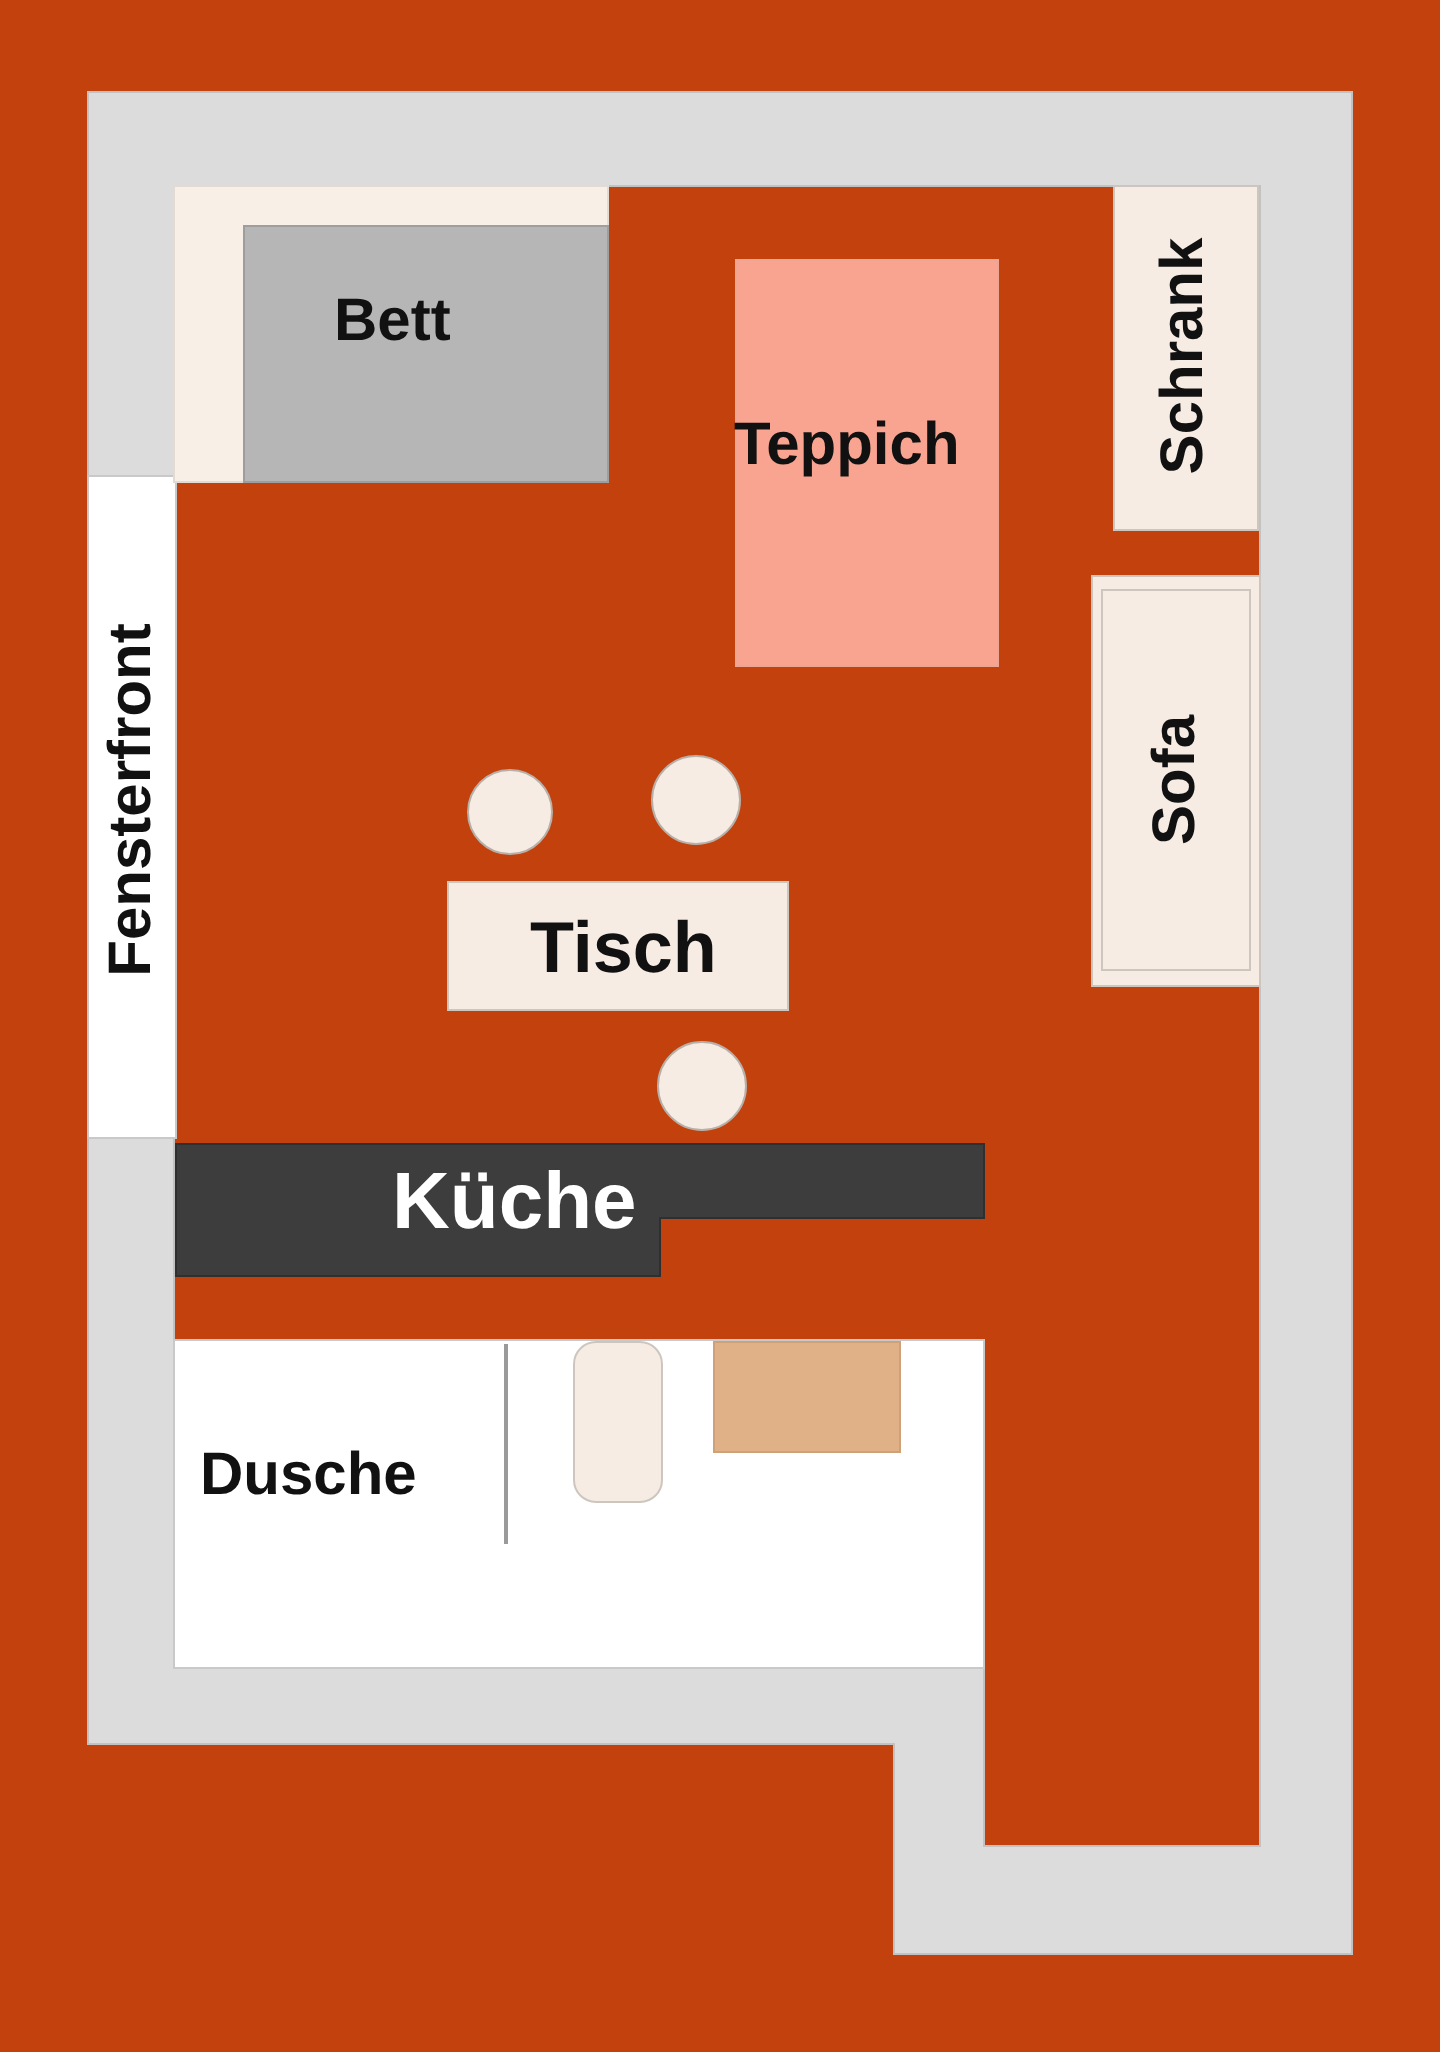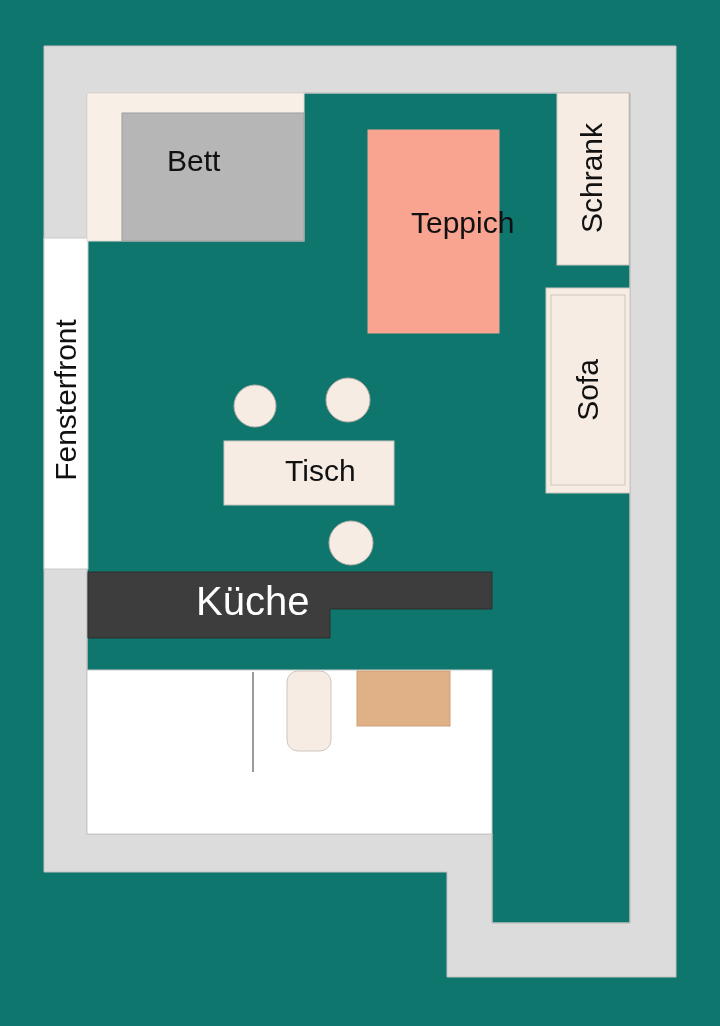--- a/index.html
+++ b/index.html
@@ -11,40 +11,41 @@
   body {
     width: 720px;
     height: 1026px;
     font-family: "Liberation Sans", sans-serif;
     overflow: hidden;
   }
   #floorplan {
     position: relative;
     width: 720px;
     height: 1026px;
-    background: #0f766e;
+    background: #c2410c;
+    font-weight: bold;
   }
   #plan-svg {
     position: absolute;
     left: 0;
     top: 0;
     width: 720px;
     height: 1026px;
   }
   .lbl {
     position: absolute;
     font-family: "Liberation Sans", sans-serif;
     color: #111111;
     white-space: nowrap;
     line-height: 1;
     pointer-events: none;
   }
   .lbl-bett   { left: 167px; top: 146px; font-size: 30px; }
-  .lbl-teppich{ left: 384px; top: 208px; font-size: 30px; padding-left: 27px; }
-  .lbl-tisch  { left: 285px; top: 456px; font-size: 30px; }
+  .lbl-teppich{ left: 367px; top: 208px; font-size: 30px; }
+  .lbl-tisch  { left: 265px; top: 456px; font-size: 36px; }
   .lbl-kueche { left: 196px; top: 581px; font-size: 40px; color: #ffffff; }
   .lbl-dusche { left: 100px; top: 723px; font-size: 30px; }
   .lbl-schrank{
     left: 592px; top: 178px;
     font-size: 30px;
     transform: translate(-50%, -50%) rotate(-90deg);
     transform-origin: center center;
   }
   .lbl-sofa {
     left: 588px; top: 390px;
@@ -106,15 +107,16 @@
 
     <rect x="357" y="671" width="93" height="55" fill="#e0b187" stroke="#cfa178" stroke-width="1"></rect>
   </svg>
 
   <div class="lbl lbl-bett">Bett</div>
   <div class="lbl lbl-teppich">Teppich</div>
   <div class="lbl lbl-schrank">Schrank</div>
   <div class="lbl lbl-sofa">Sofa</div>
   <div class="lbl lbl-tisch">Tisch</div>
   <div class="lbl lbl-kueche">Küche</div>
+  <div class="lbl lbl-dusche">Dusche</div>
   <div class="lbl lbl-fenster">Fensterfront</div>
 
 </div>
 
 </body></html>

